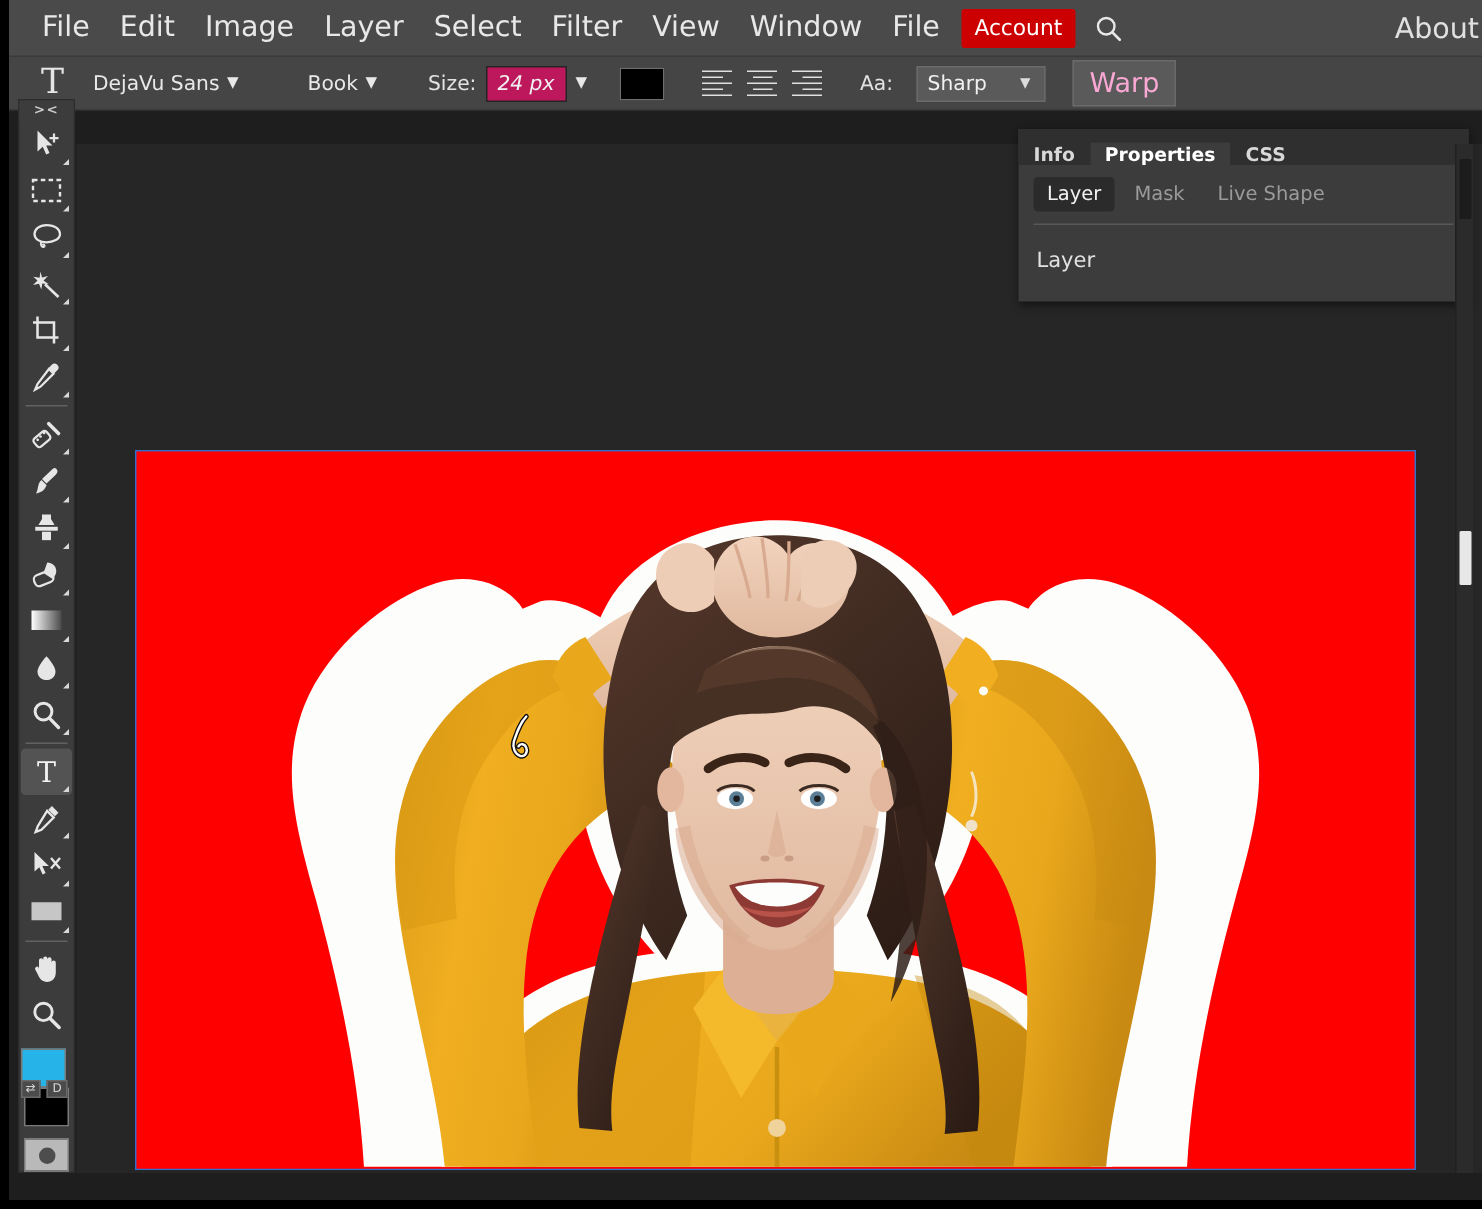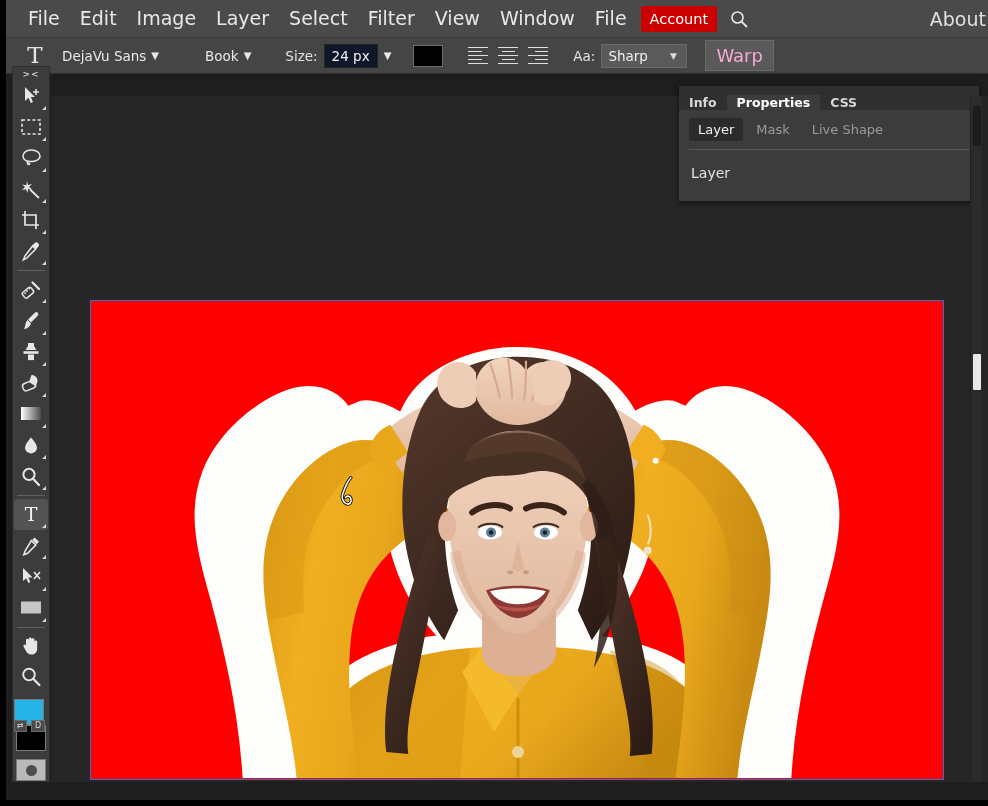--- a/index.html
+++ b/index.html
@@ -67,23 +67,24 @@
     line-height: 1;
   }
   .opt-label { color: #e3e3e3; font-size: 13.5px; white-space: nowrap; }
   .opt-combo {
     color: #e8e8e8; font-size: 13.5px;
     display: flex; align-items: center; gap: 5px;
     white-space: nowrap; padding: 3px 4px;
   }
   .caret-solid { font-size: 10px; color: #e8e8e8; line-height: 1; }
   .opt-size-field {
-    background: #0f172a; color: #f0f0f0;
+    background: #be185d; color: #f0f0f0;
     font-size: 13.5px; padding: 3px 7px;
     border: 1px solid #242424;
+    font-style: italic;
   }
   .swatch-black {
     width: 30px; height: 22px; background: #000000;
     border: 1px solid #6e6e6e;
   }
   .align-btn {
     width: 26px; height: 22px;
     display: flex; flex-direction: column; justify-content: center;
     gap: 2.5px; padding: 2px 3px;
   }
@@ -323,21 +324,21 @@
         </div>
       <div class="align-btn align-right">
           <i></i>
           <i></i>
           <i></i>
           <i></i>
           <i></i>
         </div>
     </div>
 
-    <div style="display:flex;align-items:center;gap:6px;margin-left:22px">
+    <div style="display:flex;align-items:center;gap:16px;margin-left:22px">
       <span class="opt-label">Aa:</span>
       <div class="aa-select">
         <span>Sharp</span>
         <span class="caret-small">▼</span>
       </div>
     </div>
 
     <div class="warp-btn" style="margin-left:18px">Warp</div>
   </div>
 

